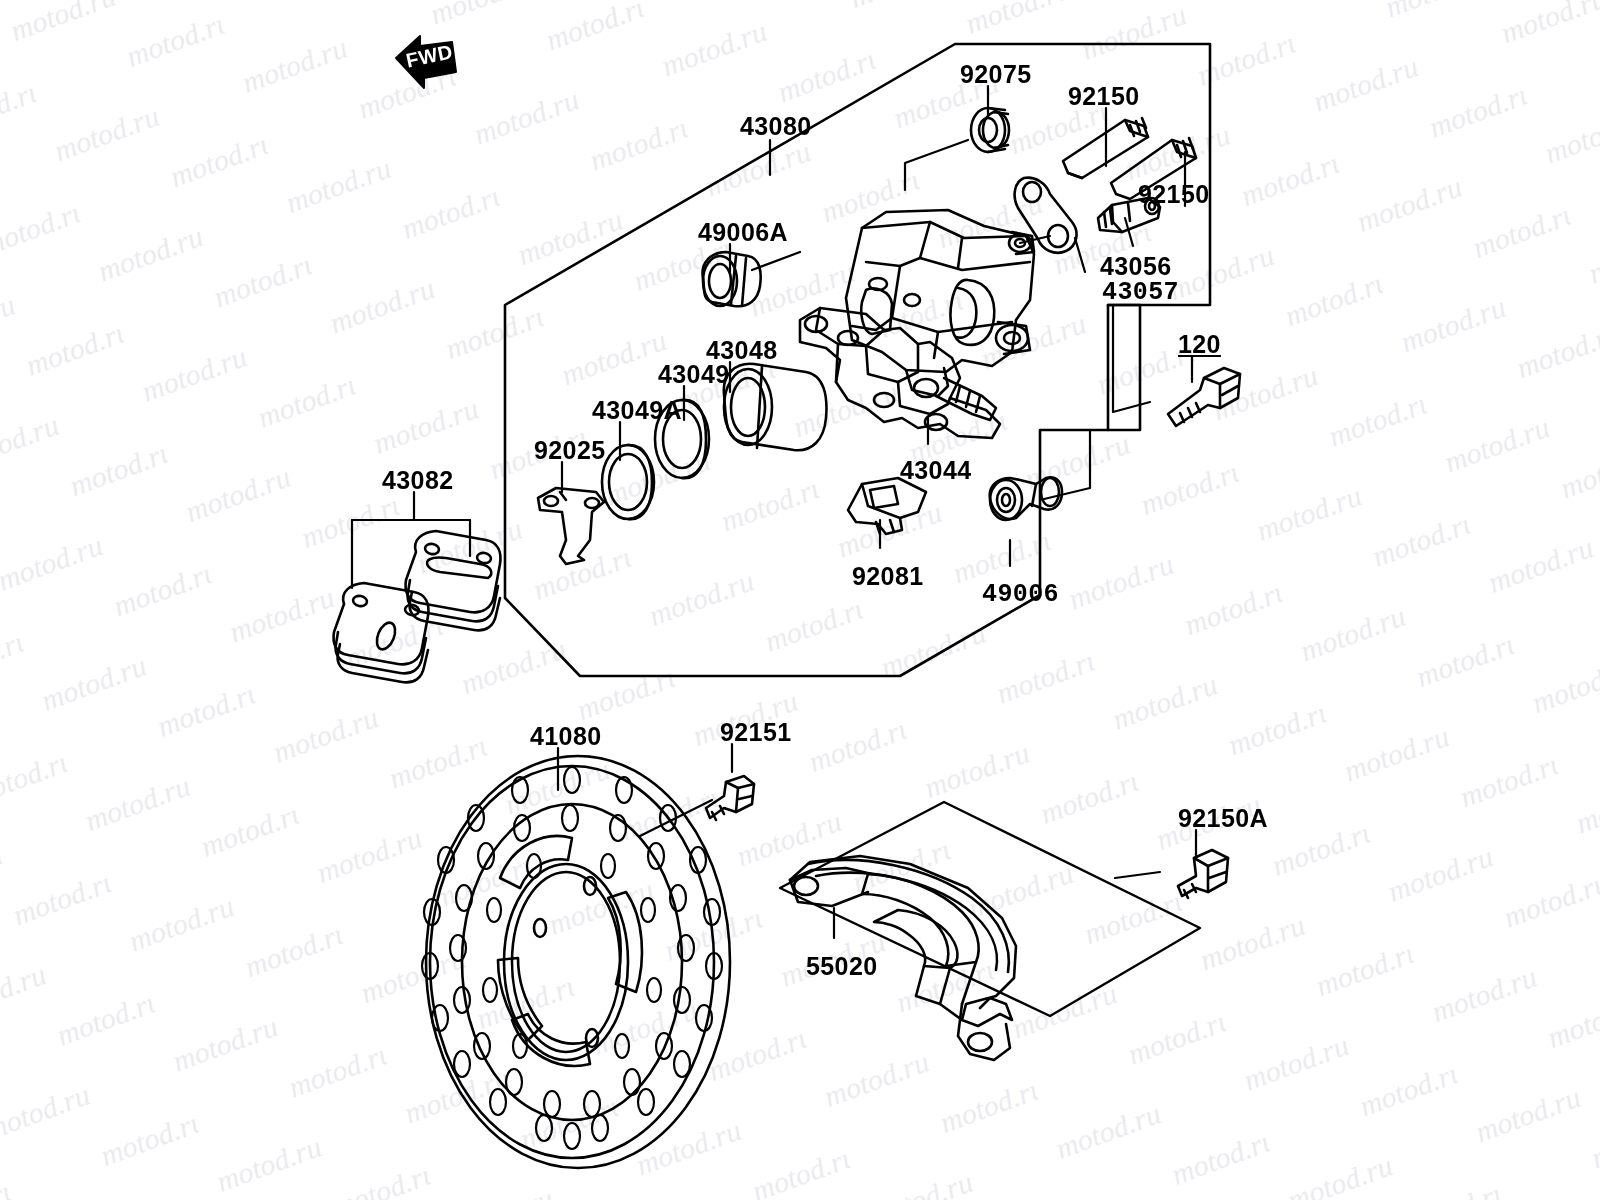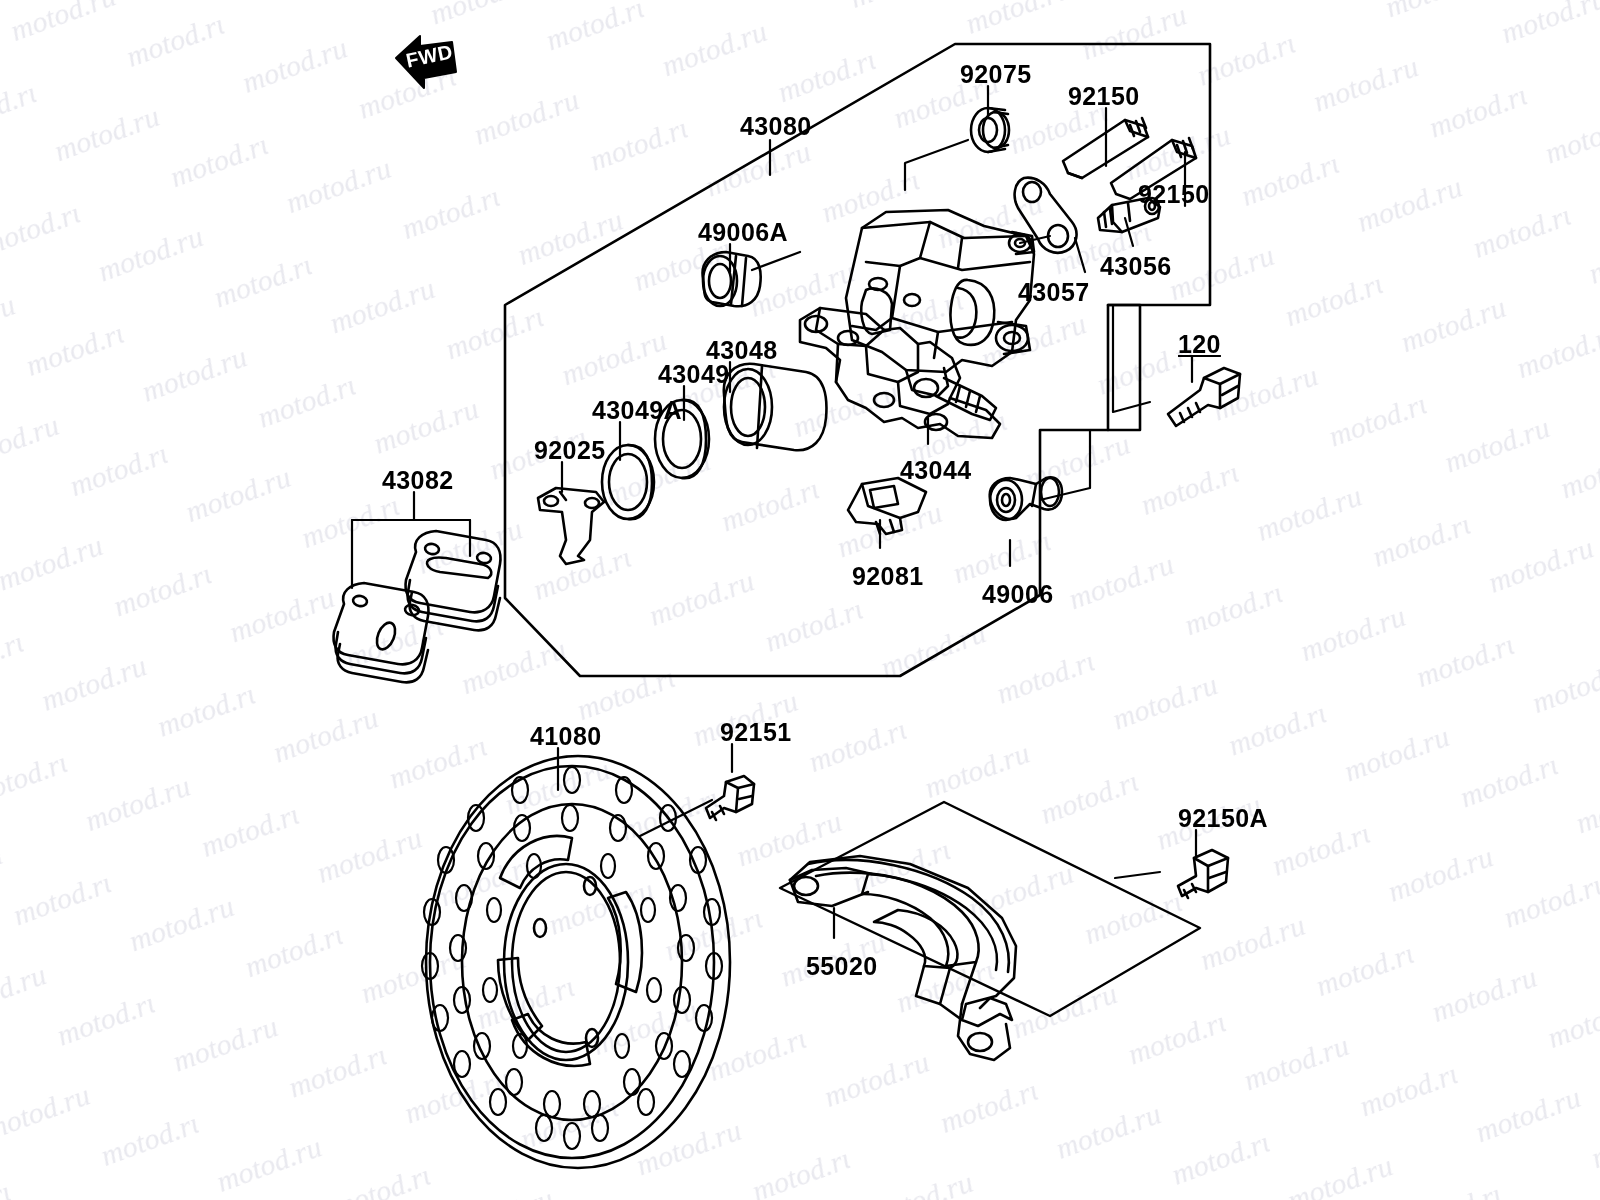--- a/index.html
+++ b/index.html
@@ -396,29 +396,29 @@
 
   </svg>
 
   <div class="fwdtxt" style="left:406px;top:45px;transform:rotate(-12deg);">FWD</div>
 
   <div class="lbl" style="left:740px;top:112px;">43080</div>
   <div class="lbl" style="left:960px;top:60px;">92075</div>
   <div class="lbl" style="left:1068px;top:82px;">92150</div>
   <div class="lbl" style="left:1138px;top:180px;">92150</div>
   <div class="lbl" style="left:1100px;top:252px;">43056</div>
-  <div class="lbl" style="left:1018px;top:278px;">43057</div>
+  <div class="lbl" style="left:1102px;top:278px;font-family:Liberation Mono, monospace;">43057</div>
   <div class="lbl" style="left:1178px;top:330px;text-decoration:underline;">120</div>
   <div class="lbl" style="left:698px;top:218px;">49006A</div>
   <div class="lbl" style="left:706px;top:336px;">43048</div>
   <div class="lbl" style="left:658px;top:360px;text-align:right;">43049</div>
   <div class="lbl" style="left:592px;top:396px;text-align:right;">43049A</div>
   <div class="lbl" style="left:534px;top:436px;text-align:center;">92025</div>
   <div class="lbl" style="left:382px;top:466px;">43082</div>
   <div class="lbl" style="left:900px;top:456px;">43044</div>
   <div class="lbl" style="left:852px;top:562px;">92081</div>
-  <div class="lbl" style="left:982px;top:580px;">49006</div>
+  <div class="lbl" style="left:982px;top:580px;font-family:Liberation Mono, monospace;">49006</div>
   <div class="lbl" style="left:530px;top:722px;">41080</div>
   <div class="lbl" style="left:720px;top:718px;">92151</div>
   <div class="lbl" style="left:806px;top:952px;">55020</div>
   <div class="lbl" style="left:1162px;top:804px;margin-left:16px;">92150A</div>
 
 </div>
 
 </body></html>

